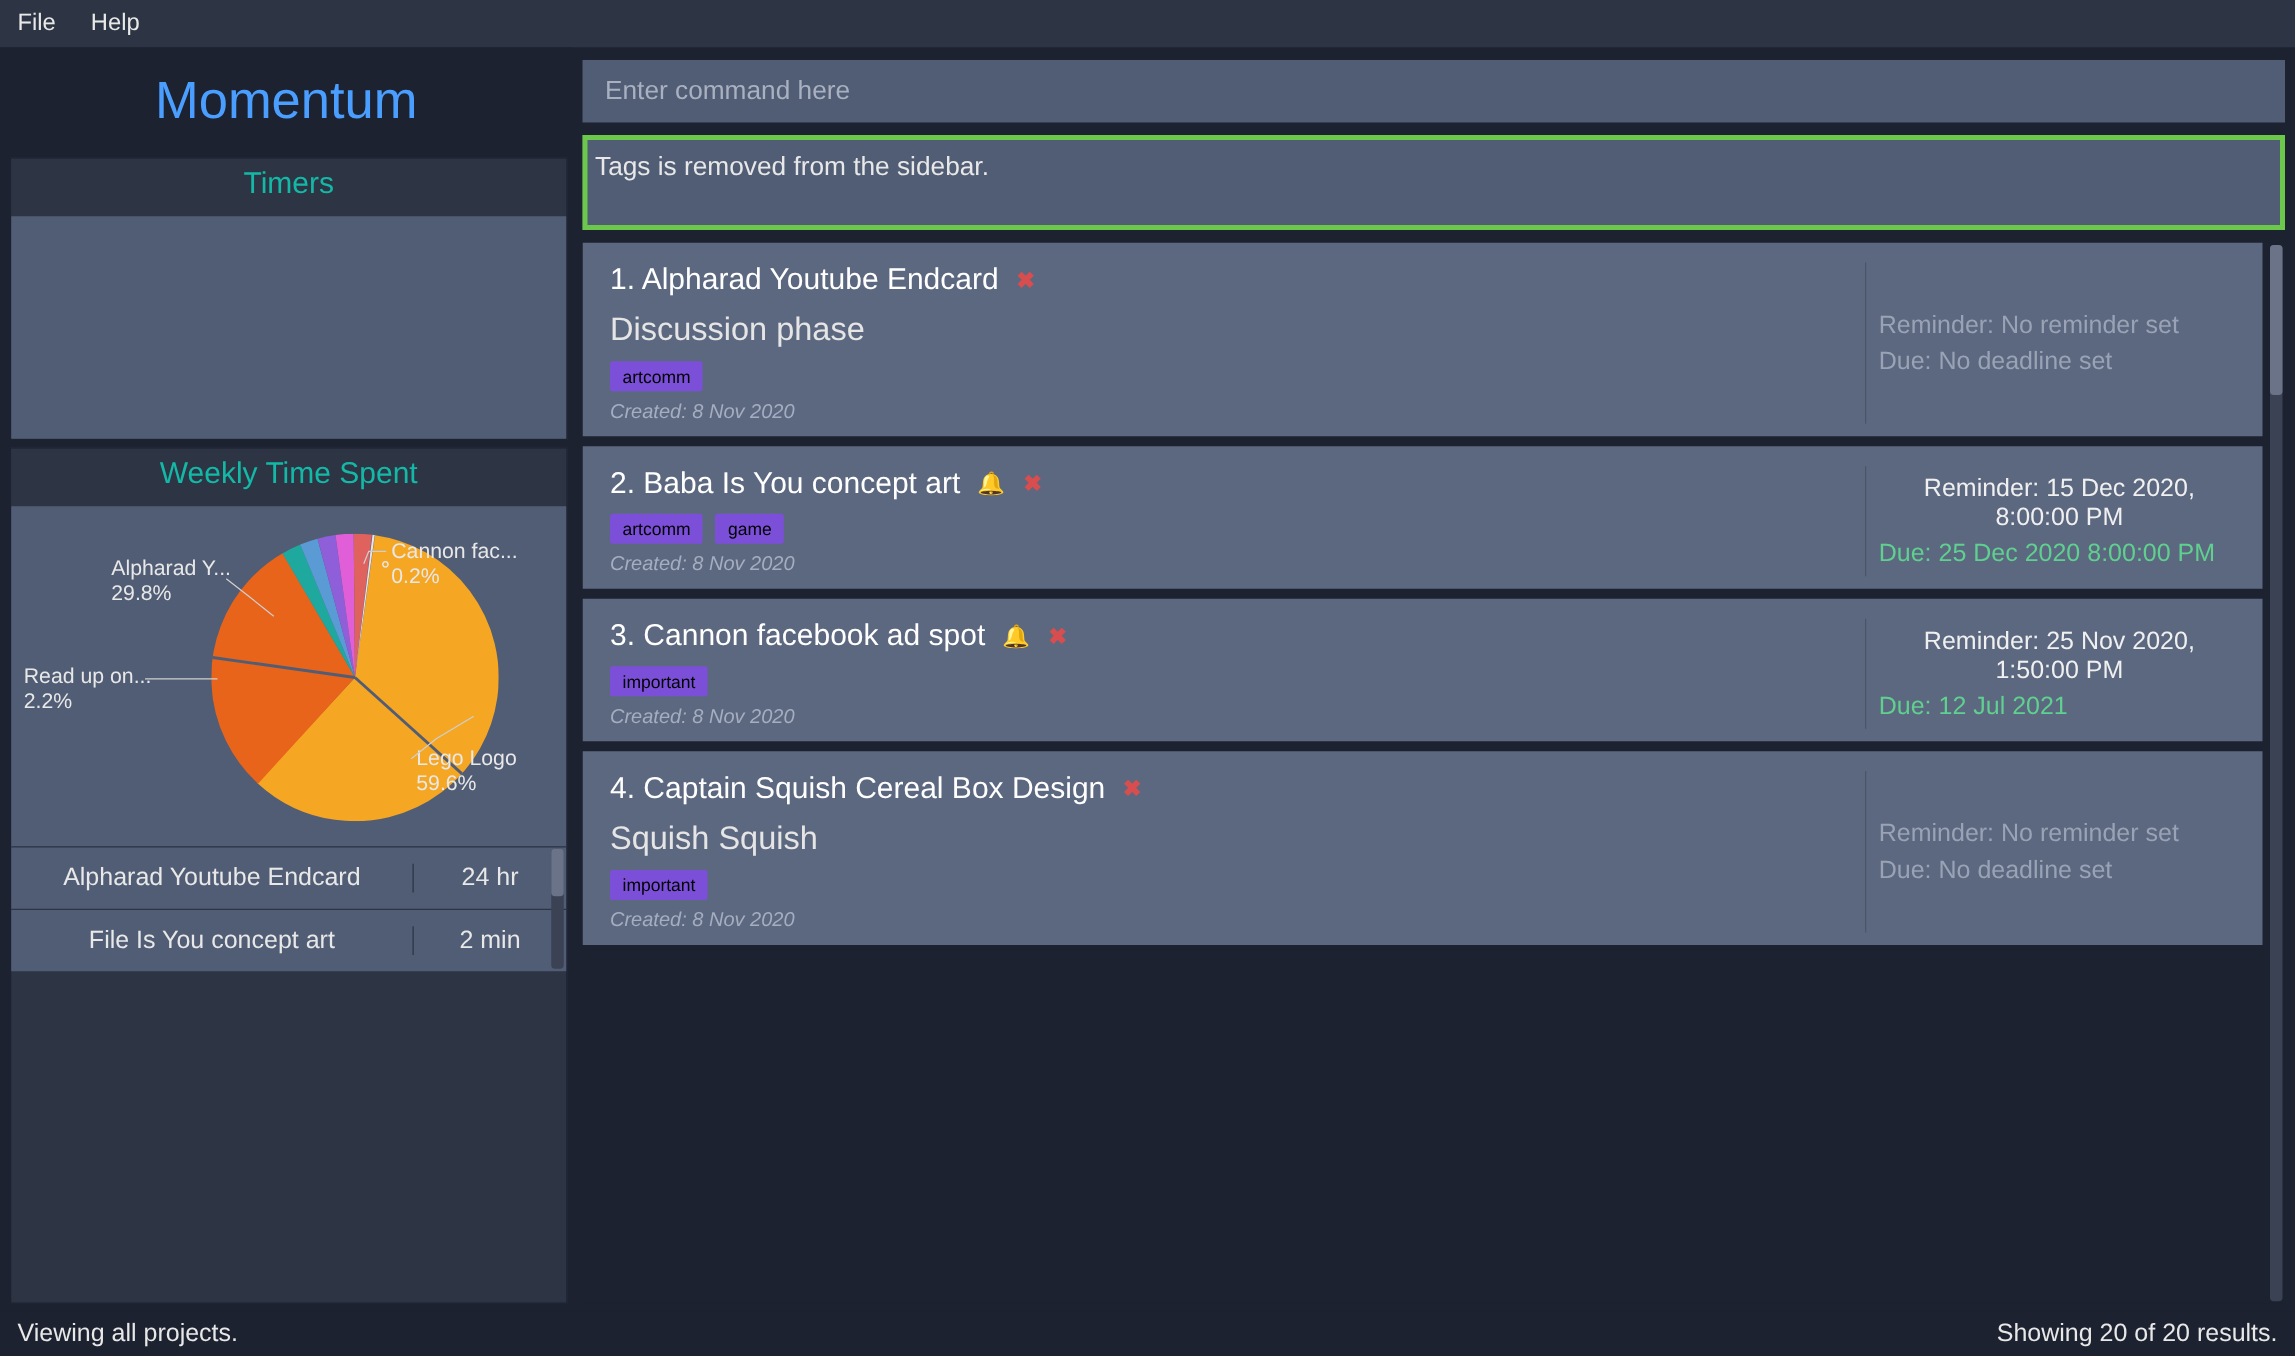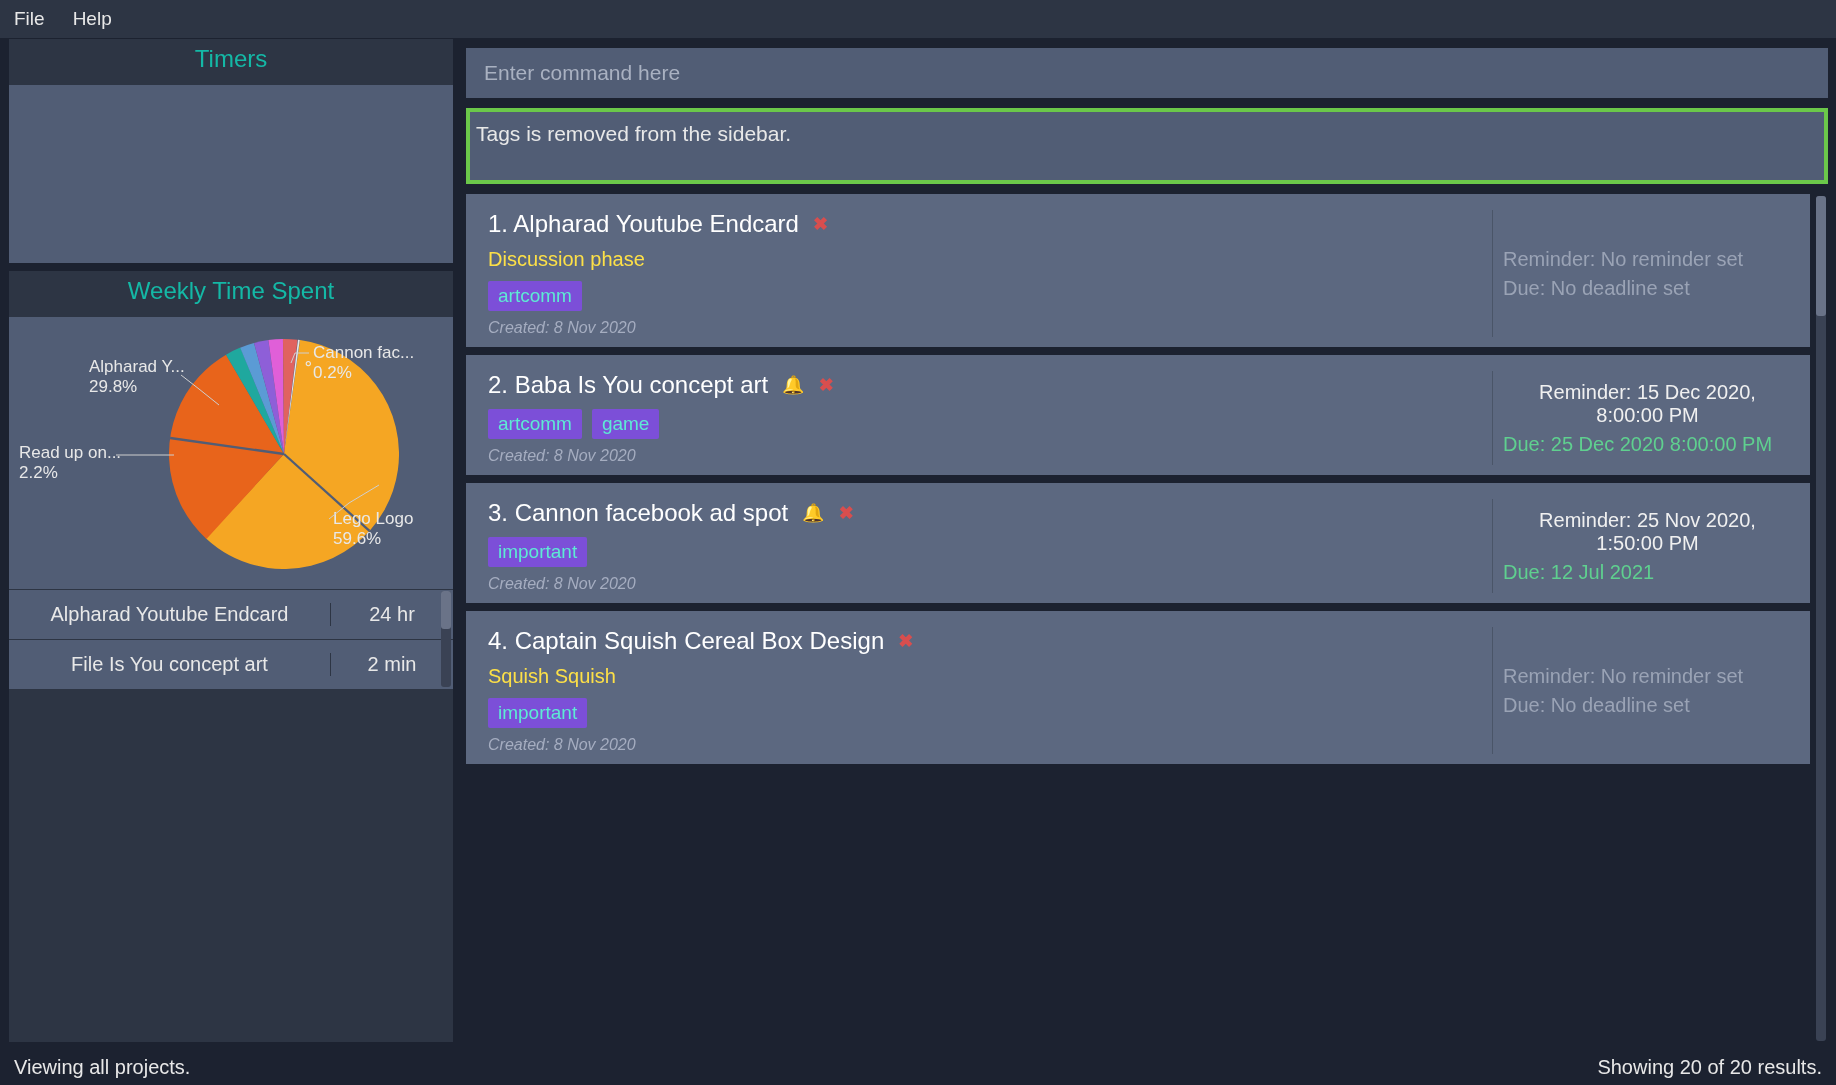--- a/index.html
+++ b/index.html
@@ -192,30 +192,30 @@
   .card-left { flex: 1; min-width: 0; }
   .card-title {
     font-size: 24px;
     color: #fff;
     display: flex;
     align-items: center;
     gap: 14px;
     margin-bottom: 10px;
   }
   .card-desc {
-    font-size: 20px;
-    color: #fde047;
+    font-size: 26px;
+    color: #e5e5e5;
     margin-bottom: 10px;
   }
   .tags { display: flex; gap: 10px; margin-bottom: 8px; flex-wrap: wrap; }
   .tag {
     background: #7c4fd8;
-    color: #5eead4;
+    color: #000000;
     padding: 4px 10px;
-    font-size: 19px;
+    font-size: 14px;
     border-radius: 2px;
   }
   .created {
     font-size: 16px;
     font-style: italic;
     color: #a5adc0;
   }
   .card-right {
     width: 300px;
     display: flex;
@@ -253,20 +253,21 @@
 <body>
 
 <div class="menubar">
   <div class="menubar-item">File</div>
   <div class="menubar-item">Help</div>
 </div>
 
 <div class="main">
 
   <div class="sidebar">
+    <div class="app-title">Momentum</div>
 
     <div class="panel">
       <div class="panel-header">Timers</div>
       <div class="timers-body"></div>
     </div>
 
     <div class="panel weekly-panel-wrap">
       <div class="panel-header">Weekly Time Spent</div>
 
       <div class="chart-area">

